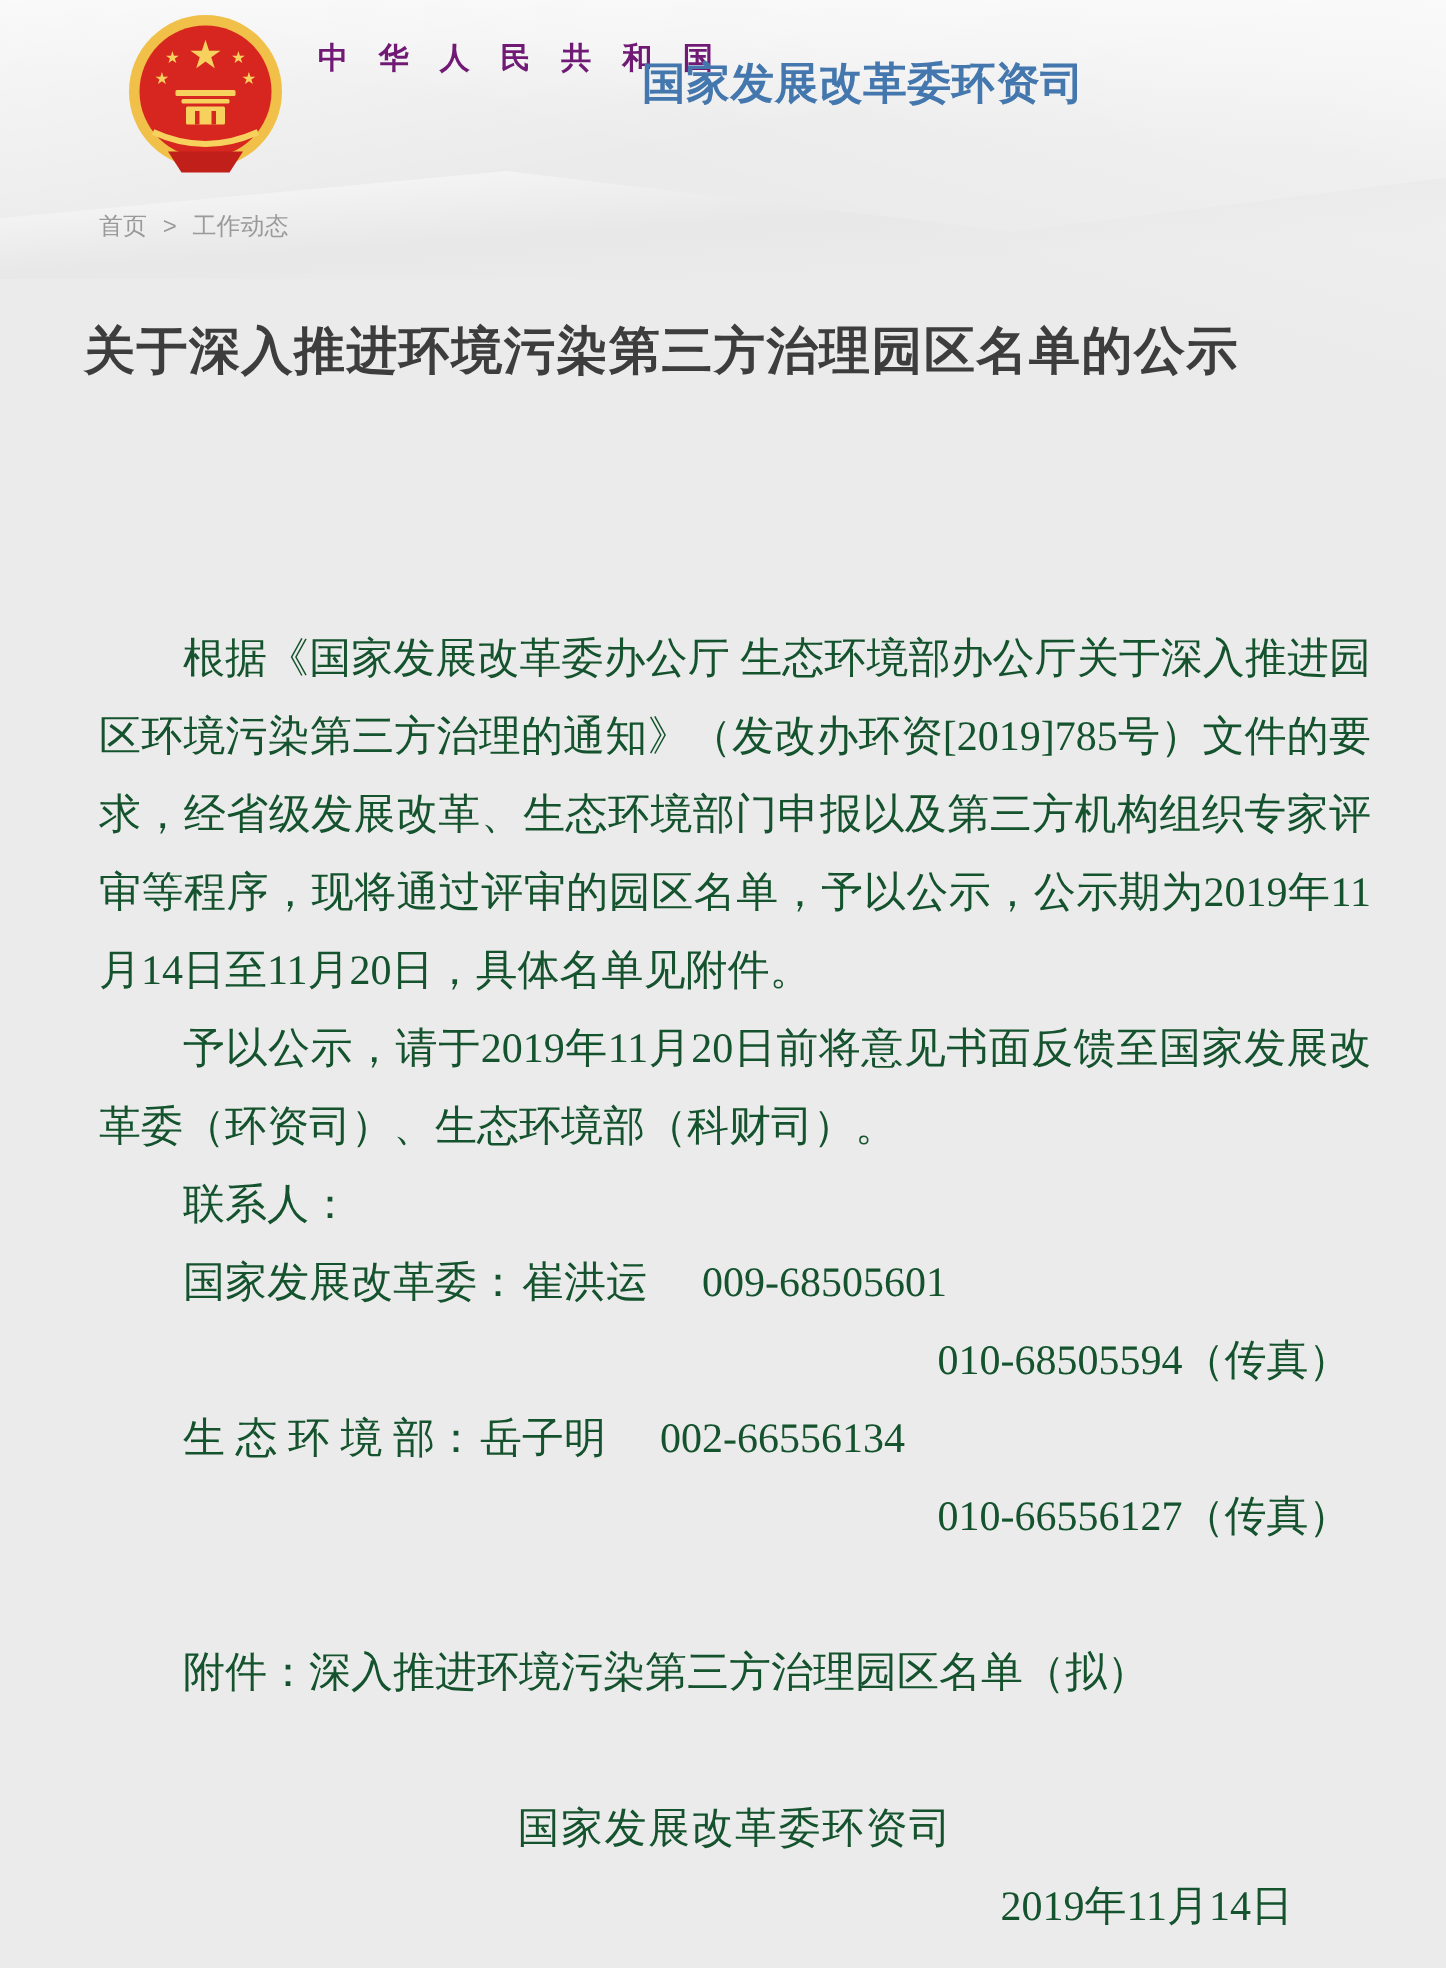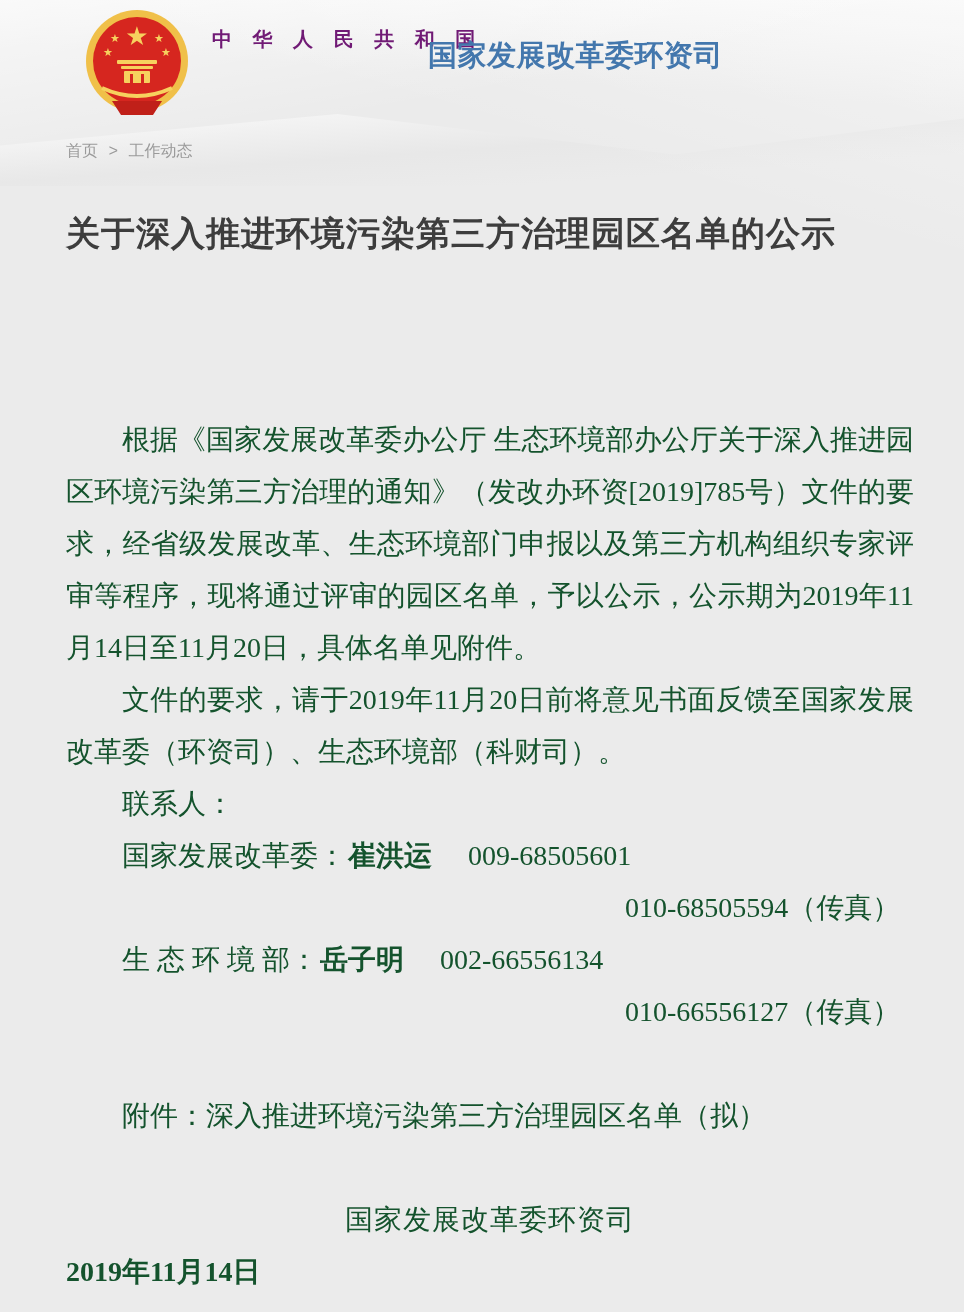--- a/index.html
+++ b/index.html
@@ -29,47 +29,47 @@
   .agency{position:absolute;left:212px;top:26px;color:#701a75;font-weight:bold;}
   .agency .l1{font-size:20px;letter-spacing:7.5px;line-height:27px;white-space:nowrap;}
   .agency .l2{font-size:21px;letter-spacing:0.5px;line-height:28px;white-space:nowrap;}
   .department{
     position:absolute;left:428px;top:36px;color:#4377ad;font-weight:bold;
     font-size:29px;letter-spacing:0.5px;white-space:nowrap;
   }
 
   
   .breadcrumb{position:absolute;left:66px;top:141px;font-size:16px;color:#9a9a9a;}
-  .breadcrumb span{margin-right:6px;font-family:Liberation Mono, monospace;}
+  .breadcrumb span{margin-right:6px;}
   .breadcrumb .crumb{cursor:pointer;}
 
   
   .doc-title{
-    position:absolute;left:66px;top:188px;width:848px;
+    position:absolute;left:56px;top:188px;width:848px;
     font-size:34px;font-weight:bold;color:#3d3d3d;letter-spacing:1px;
     font-family:"Liberation Sans",sans-serif;white-space:nowrap;
   }
   .body-text{
     font-family:"Liberation Serif",serif;color:#14532d;
     font-size:28px;line-height:52px;
   }
   .para{position:absolute;left:66px;width:848px;text-align:justify;text-indent:2em;margin:0;}
   .p1{top:414px;}
   .p2{top:674px;}
   .line{position:absolute;left:66px;width:848px;white-space:nowrap;}
   .contact-label{top:778px;padding-left:2em;}
   .contact-row1{top:830px;padding-left:2em;}
   .contact-row2{top:934px;padding-left:2em;}
   .fax1{top:882px;padding-left:559px;}
   .fax2{top:986px;padding-left:559px;}
   .attachment{top:1090px;padding-left:2em;}
   .signature{top:1194px;text-align:center;letter-spacing:1px;}
-  .docdate{top:1246px;text-align:left;padding-right:52px;box-sizing:border-box;font-weight:bold;}
+  .docdate{top:1246px;text-align:right;padding-right:52px;box-sizing:border-box;}
   .phone{margin-left:36px;}
-  .cname{margin-left:2px;font-weight:bold;}
+  .cname{margin-left:2px;}
 </style>
 </head>
 <body>
 
 <div class="page">
   <div class="bg-waves"></div>
   <div class="bg-wave-line"></div>
 
   <div>
     <div class="emblem">
@@ -98,21 +98,21 @@
 
   <div class="breadcrumb">
     <span class="crumb">首页</span>
     <span>&gt;</span>
     <span class="crumb">工作动态</span>
   </div>
 
   <h1 class="doc-title">关于深入推进环境污染第三方治理园区名单的公示</h1>
 
   <p class="para p1 body-text">根据《国家发展改革委办公厅 生态环境部办公厅关于深入推进园区环境污染第三方治理的通知》（发改办环资[2019]785号）文件的要求，经省级发展改革、生态环境部门申报以及第三方机构组织专家评审等程序，现将通过评审的园区名单，予以公示，公示期为2019年11月14日至11月20日，具体名单见附件。</p>
-  <p class="para p2 body-text">文件的要求，请于2019年11月20日前将意见书面反馈至国家发展改革委（环资司）、生态环境部（科财司）。</p>
+  <p class="para p2 body-text">予以公示，请于2019年11月20日前将意见书面反馈至国家发展改革委（环资司）、生态环境部（科财司）。</p>
 
   <div class="line contact-label body-text">联系人：</div>
 
   <div class="line contact-row1 body-text">
     <span>国家发展改革委：</span><span class="cname">崔洪运</span><span class="phone">009-68505601</span>
   </div>
   <div class="line fax1 body-text">010-68505594（传真）</div>
 
   <div class="line contact-row2 body-text">
     <span>生 态 环 境 部：</span><span class="cname">岳子明</span><span class="phone">002-66556134</span>

